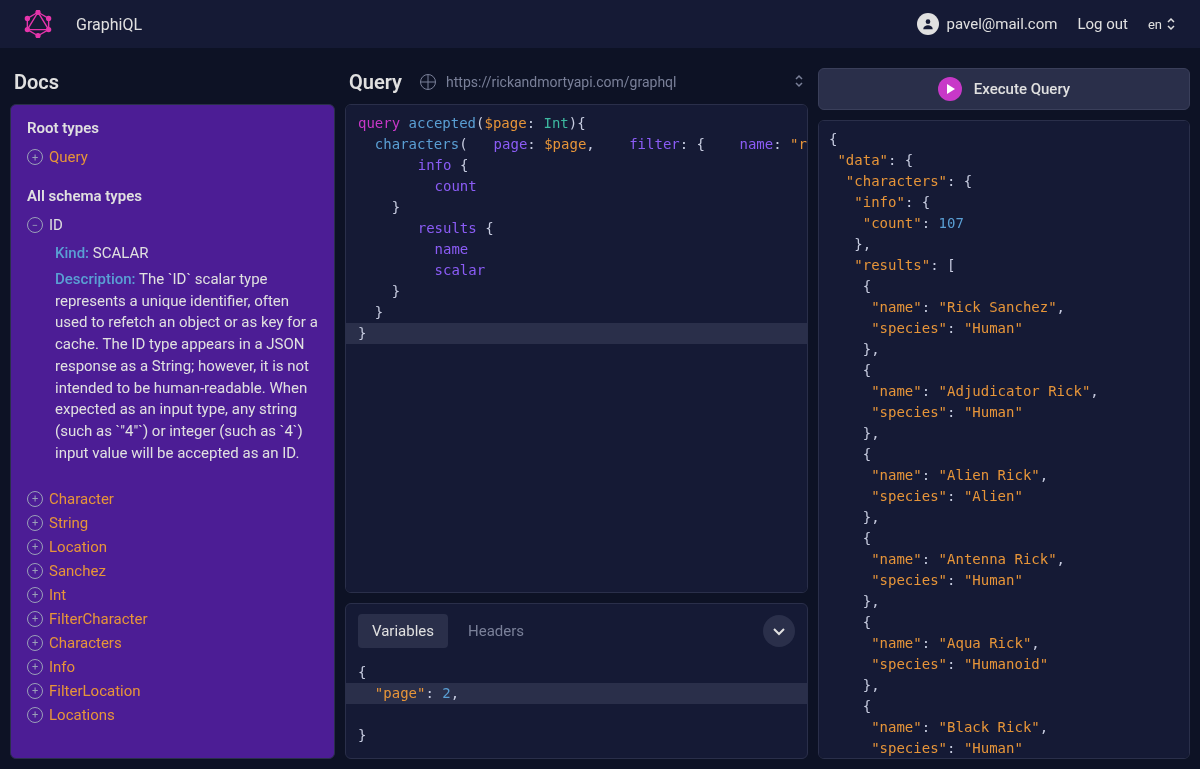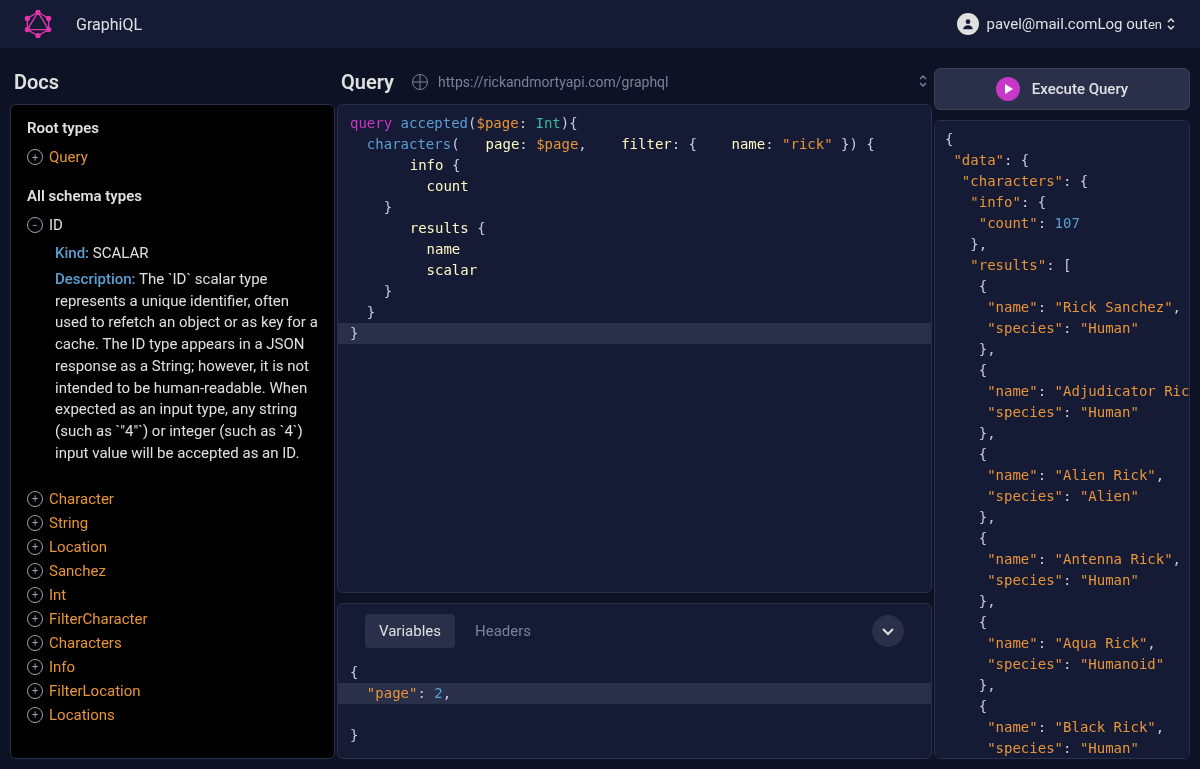--- a/index.html
+++ b/index.html
@@ -35,20 +35,21 @@
     
     .app-title {
       font-size: 16px;
       color: #e0e0e0;
       font-weight: 400;
     }
     
     .header-right {
       display: flex;
       align-items: center;
+      gap: 20px;
       justify-content: space-between;
     }
     
     .user-section {
       display: flex;
       align-items: center;
       gap: 8px;
     }
     
     .user-icon {
@@ -70,40 +71,40 @@
       display: flex;
       align-items: center;
       gap: 4px;
       font-size: 13px;
       cursor: pointer;
     }
     
     .main-container {
       display: flex;
       height: calc(100% - 48px);
-      gap: 2px;
+      gap: 10px;
       padding: 10px;
     }
     
     .docs-panel {
       width: 325px;
       display: flex;
       flex-direction: column;
       overflow: hidden;
     }
     
     .docs-title {
       font-size: 20px;
       font-weight: 600;
       color: #e0e0e0;
       padding: 12px 4px 10px;
     }
     
     .docs-content {
-      background: #000000;
+      background: #4c1d95;
       border: 1px solid #2a2f4a;
       border-radius: 6px;
       padding: 14px 16px;
       overflow-y: auto;
       flex: 1;
     }
     
     .docs-section-title {
       font-size: 15px;
       font-weight: 600;
@@ -244,21 +245,21 @@
       border: 1px solid #2a2f4a;
       border-radius: 6px;
       margin-top: 10px;
       overflow: hidden;
     }
     
     .variables-header {
       display: flex;
       align-items: center;
       justify-content: space-between;
-      padding: 10px 27px;
+      padding: 10px 12px;
     }
     
     .variables-tabs {
       display: flex;
       gap: 6px;
     }
     
     .var-tab {
       padding: 8px 14px;
       border-radius: 4px;
@@ -292,21 +293,21 @@
     }
     
     .hl-line {
       display: block;
       background: #2a2f4a;
       margin: 0 -12px;
       padding: 0 12px;
     }
     
     .result-panel {
-      width: 256px;
+      width: 372px;
       display: flex;
       flex-direction: column;
       overflow: hidden;
     }
     
     .execute-btn {
       background: #2a2f4a;
       border: 1px solid #3a3f5a;
       border-radius: 6px;
       height: 42px;
@@ -356,21 +357,21 @@
       white-space: pre;
     }
     
     
     .kw { color: #c838c8; }
     .fn { color: #5a9fd4; }
     .var { color: #e79539; }
     .type { color: #3db8a0; }
     .str { color: #e79539; }
     .num { color: #5a9fd4; }
-    .field { color: #fef9c3; padding-left: 26px; }
+    .field { color: #8b5cf6; padding-left: 26px; }
     .prop { color: #e79539; }
     .brace { color: #c7cce0; }
     
     ::-webkit-scrollbar { width: 8px; }
     ::-webkit-scrollbar-track { background: transparent; }
     ::-webkit-scrollbar-thumb { background: #2a2f4a; border-radius: 4px; }
   </style>
 </head>
 <body>
 

